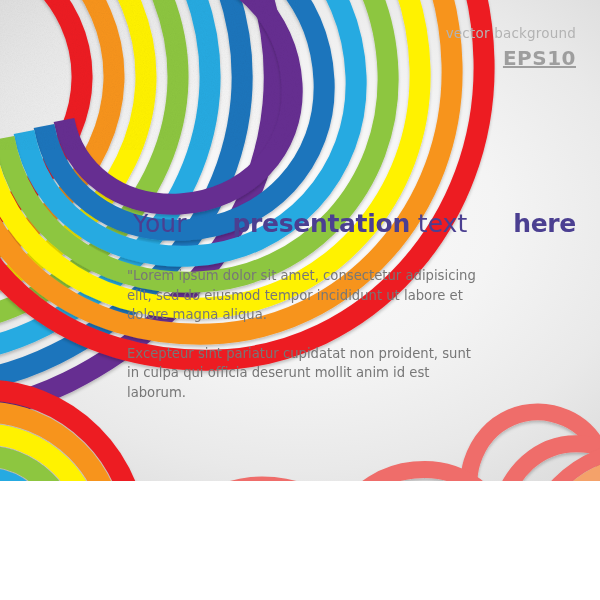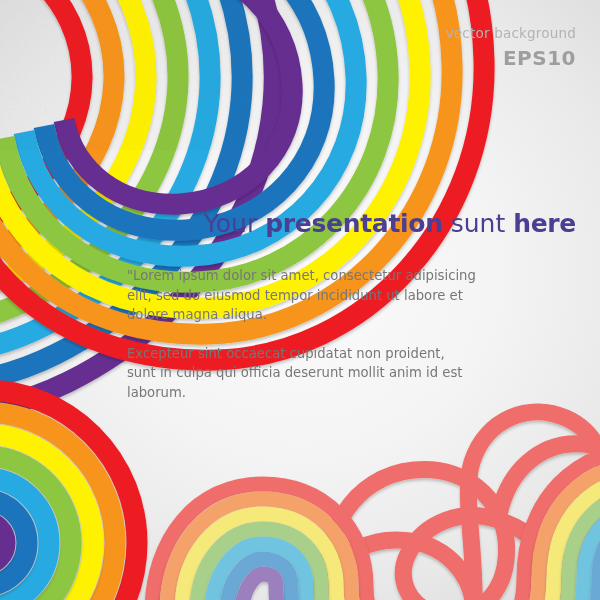--- a/index.html
+++ b/index.html
@@ -2,47 +2,47 @@
 <html><head>
 <meta charset="utf-8">
 <style>
   html,body{margin:0;padding:0;}
   body{
     width:600px;height:600px;overflow:hidden;
     font-family:"DejaVu Sans","Liberation Sans",sans-serif;
     background:#ffffff;
   }
   #poster{
-    position:relative;width:600px;height:600px;overflow:hidden;
+    position:relative;width:600px;height:481px;overflow:hidden;
     background:
       radial-gradient(ellipse 78% 72% at 50% 46%, #fbfbfb 0%, #f4f4f4 42%, #e9e9e9 72%, #dedede 92%, #d8d8d8 100%);
   }
   
   #grain{
     position:absolute;inset:0;z-index:30;pointer-events:none;
     opacity:.55;mix-blend-mode:multiply;
   }
   #art{position:absolute;inset:0;z-index:10;}
   #content{position:absolute;inset:0;z-index:20;}
 
   .corner-note{
     position:absolute;right:24px;text-align:right;color:#b3b3b3;
     letter-spacing:.2px;
   }
   #vector-background{top:25px;font-size:13.5px;}
-  #eps10{top:46px;font-size:20px;font-weight:bold;color:#9e9e9e;letter-spacing:.5px;}
+  #eps10{top:46px;font-size:20px;font-weight:bold;color:#9e9e9e;letter-spacing:.5px;text-decoration:underline;}
 
   #headline{
     position:absolute;left:120px;right:24px;top:210px;
     text-align:right;white-space:nowrap;
     font-size:25px;color:#4b3f91;line-height:1.1;
   }
   #headline span{display:inline;}
   .w-med{font-weight:normal;}
-  .w-bold{font-weight:bold;letter-spacing:-.3px;}
+  .w-bold{font-weight:bold;letter-spacing:-.3px;margin-left:38px;}
   .w-light{font-weight:normal;}
 
   #bodycopy{
     position:absolute;left:127px;top:266px;width:350px;
     color:#777777;font-size:13.2px;line-height:19.5px;
   }
   #bodycopy p{margin:0 0 19px 0;}
   #bodycopy p:last-child{margin-bottom:0;}
 </style>
 </head>
@@ -172,27 +172,27 @@
   </svg>
 
   <div id="content">
 
     <div class="corner-note" id="vector-background">vector background</div>
     <div class="corner-note" id="eps10">EPS10</div>
 
     <div id="headline">
       <span class="w-med">Your</span>
       <span class="w-bold">presentation</span>
-      <span class="w-light">sunt</span>
+      <span class="w-light">text</span>
       <span class="w-bold">here</span>
     </div>
 
     <div id="bodycopy">
       <p>"Lorem ipsum dolor sit amet, consectetur adipisicing elit, sed do eiusmod tempor incididunt ut labore et dolore magna aliqua.</p>
-      <p>Excepteur sint occaecat cupidatat non proident, sunt in culpa qui officia deserunt mollit anim id est laborum.</p>
+      <p>Excepteur sint pariatur cupidatat non proident, sunt in culpa qui officia deserunt mollit anim id est laborum.</p>
     </div>
 
   </div>
 
   <svg id="grain" aria-hidden="true">
     <filter id="noiseFilter">
       <feTurbulence type="fractalNoise" baseFrequency="0.9" numOctaves="3" stitchTiles="stitch"></feTurbulence>
       <feColorMatrix type="saturate" values="0"></feColorMatrix>
       <feComponentTransfer>
           <feFuncA type="linear" slope="0.20"></feFuncA>

